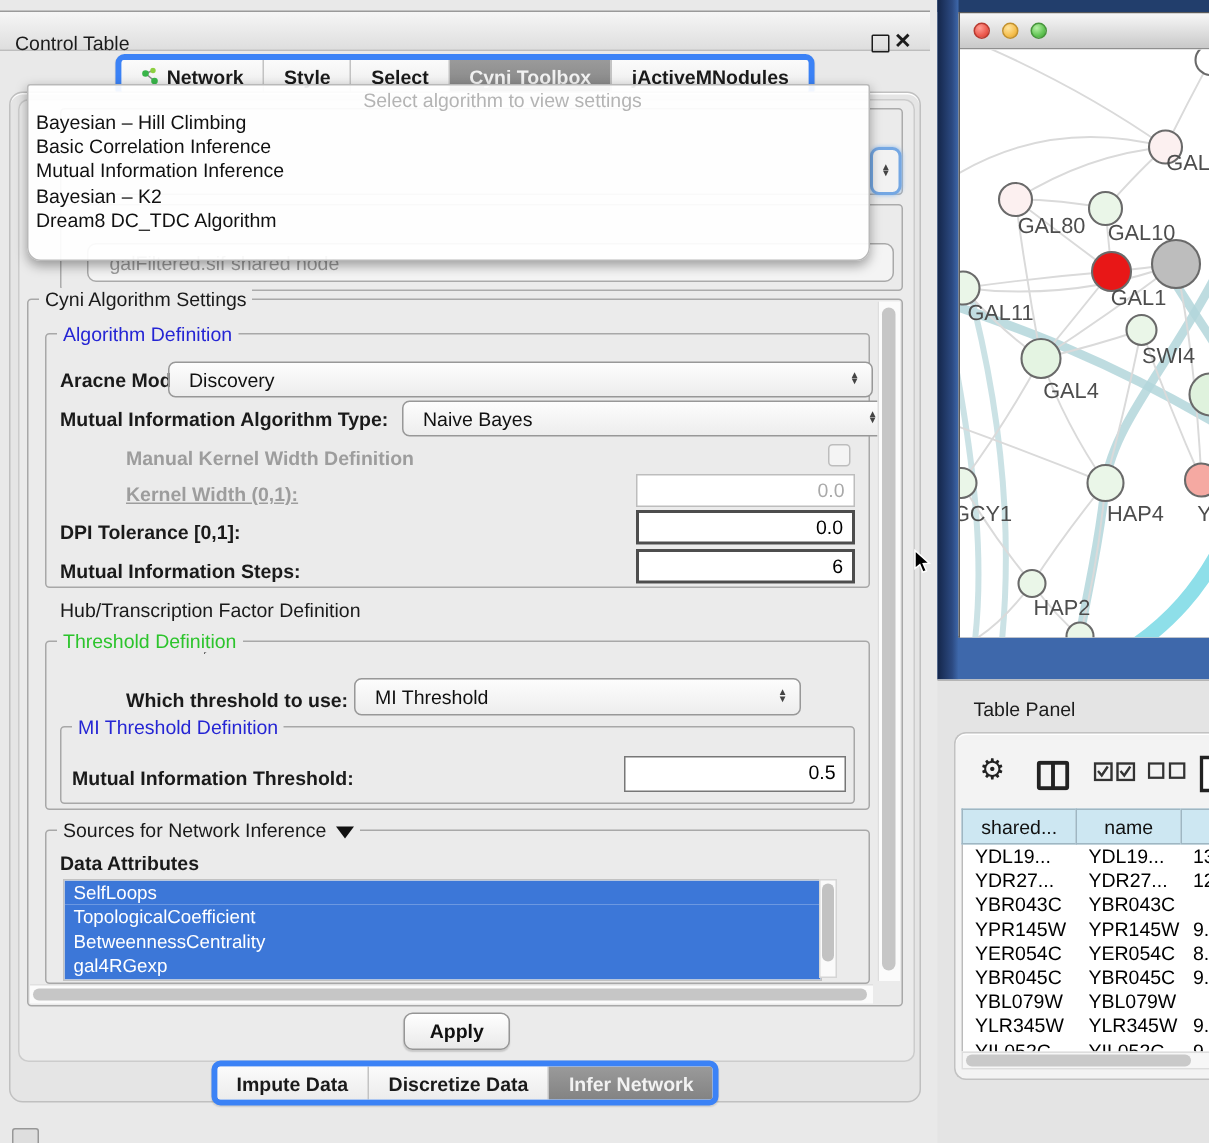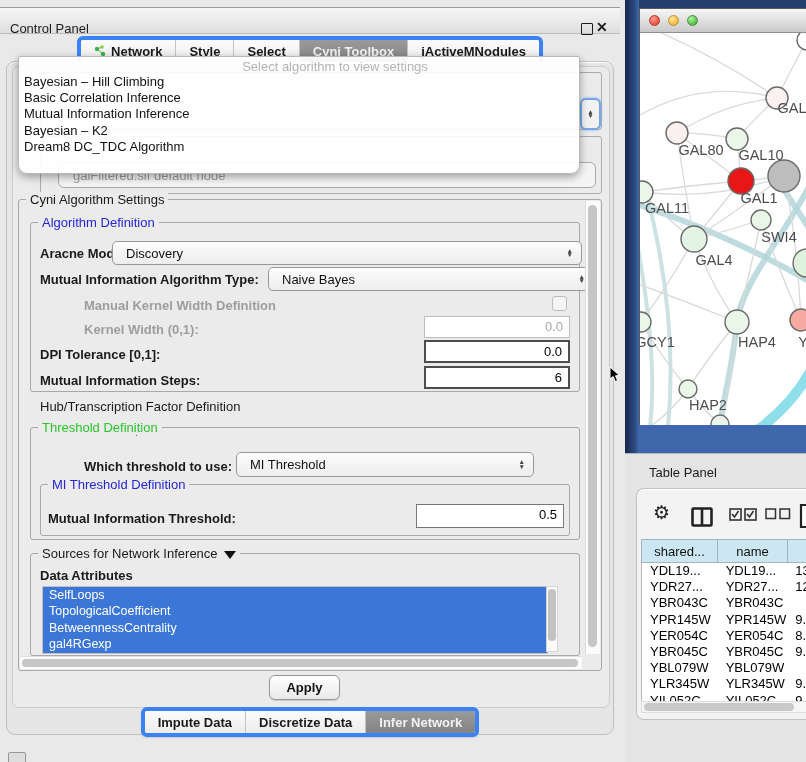--- a/index.html
+++ b/index.html
@@ -66,21 +66,21 @@
   .field{box-sizing:border-box;background:#fff;font-size:13px;text-align:right;padding:0 6px;line-height:20px;}
   .field.strong{border:2px solid #4d4d4d;color:#000;}
   .field.dim{border:1px solid #bdbdbd;color:#a9a9a9;}
 
   #row-aracne-lbl{left:40px;top:246px;}
   #cb-aracne{left:112px;top:241px;width:470px;height:24px;}
   #row-mitype-lbl{left:40px;top:272px;}
   #cb-mitype{left:268px;top:267px;width:326px;height:24px;justify-content:flex-end;}
   #row-mankernel-lbl{left:40px;top:298px;}
   #chk-mankernel{left:552px;top:296px;width:13px;height:13px;border:1px solid #bdbdbd;border-radius:3px;background:#f4f4f4;}
-  #row-kernel-lbl{left:40px;top:322px;}
+  #row-kernel-lbl{left:40px;top:322px;text-decoration:underline;}
   #f-kernel{left:424px;top:316px;width:146px;height:22px;}
   #row-dpi-lbl{left:40px;top:347px;}
   #f-dpi{left:424px;top:340px;width:146px;height:23px;}
   #row-steps-lbl{left:40px;top:373px;}
   #f-steps{left:424px;top:366px;width:146px;height:23px;}
 
   #hub-row{left:40px;top:399px;font-size:13px;font-weight:bold;color:#1a1a1a;display:flex;align-items:center;gap:10px;flex-direction:column;}
   .tri-right{width:0;height:0;border-left:8px solid #111;border-top:6px solid transparent;border-bottom:6px solid transparent;}
   .tri-down{width:0;height:0;border-top:8px solid #111;border-left:6px solid transparent;border-right:6px solid transparent;display:inline-block;margin-left:6px;vertical-align:middle;}
 
@@ -151,21 +151,21 @@
   #tp-hsb{position:absolute;left:4px;top:212px;width:172px;height:12px;background:#f6f6f6;border:1px solid #ddd;box-sizing:border-box;}
   #tp-hsb .thumb{position:absolute;left:2px;top:1px;width:150px;height:8px;background:#c9c9c9;border-radius:4px;}
 
   
   #cursor{left:609px;top:366px;width:13px;height:17px;z-index:60;}
 </style>
 </head>
 <body>
 
 <div class="abs" id="cp-titlebar">
-  <span class="abs" id="cp-title">Control Panel</span>
+  <span class="abs" id="cp-title">Control Table</span>
   <span class="abs" id="cp-float"></span>
   <span class="abs" id="cp-close">✕</span>
 </div>
 
 <div class="abs" id="cp-tabs">
   <div class="tabstrip">
     <div class="tab">
       <svg width="12" height="13" viewBox="0 0 12 13">
         <line x1="3" y1="4" x2="9" y2="9" stroke="#888" stroke-width="1"></line>
         <line x1="3" y1="4" x2="8" y2="2" stroke="#888" stroke-width="1"></line>
@@ -188,21 +188,21 @@
         <span>jActiveMNodules</span>
       </div>
   </div>
 </div>
 
 <div class="abs" id="cp-outer"></div>
 <div class="abs" id="cp-inner"></div>
 
 <div class="abs ghost-group" id="ghost-g1"></div>
 <div class="abs ghost-group" id="ghost-g2"></div>
-<div class="abs" id="ghost-combo">galFiltered.sif default node</div>
+<div class="abs" id="ghost-combo">galFiltered.sif shared node</div>
 <div class="abs" id="ghost-stepper">
   <span class="stepper-arrows">▲<br>▼</span>
 </div>
 
 <div class="abs" id="algo-popup">
   <div class="abs" id="algo-placeholder">Select algorithm to view settings</div>
   <div class="abs" id="algo-items">
       <div class="algo-item">Bayesian – Hill Climbing</div>
       <div class="algo-item">Basic Correlation Inference</div>
       <div class="algo-item">Mutual Information Inference</div>

